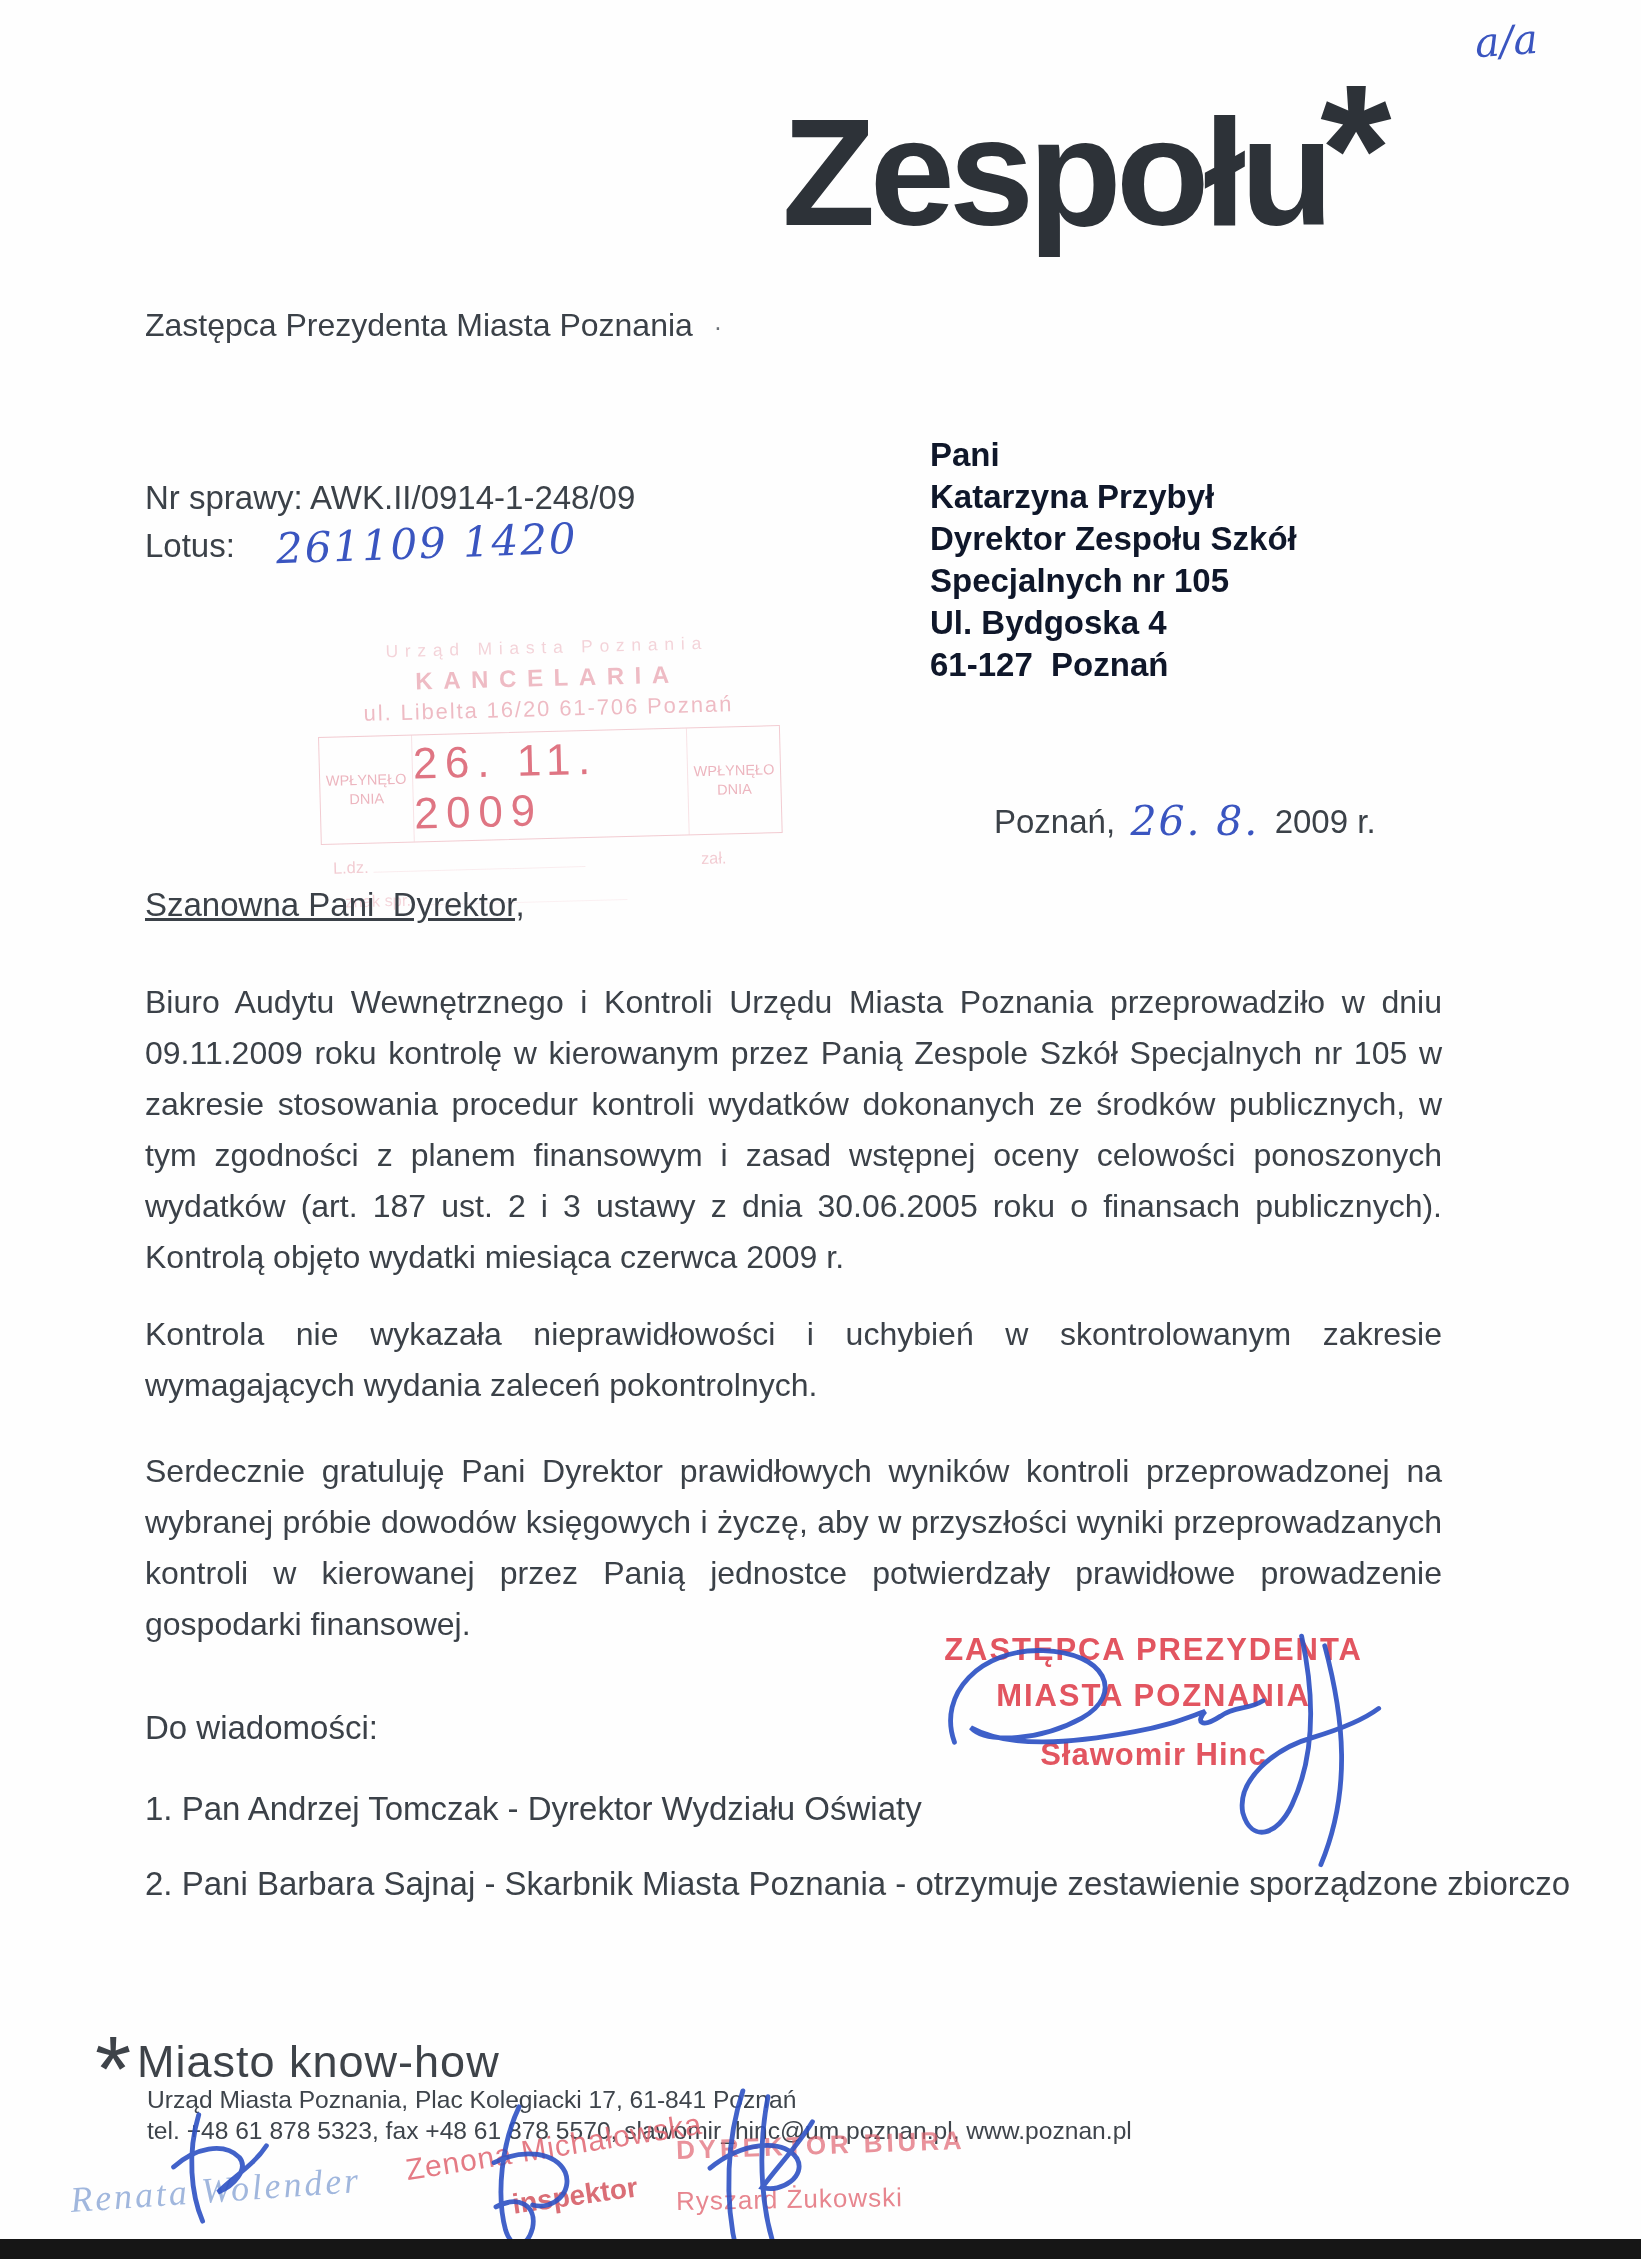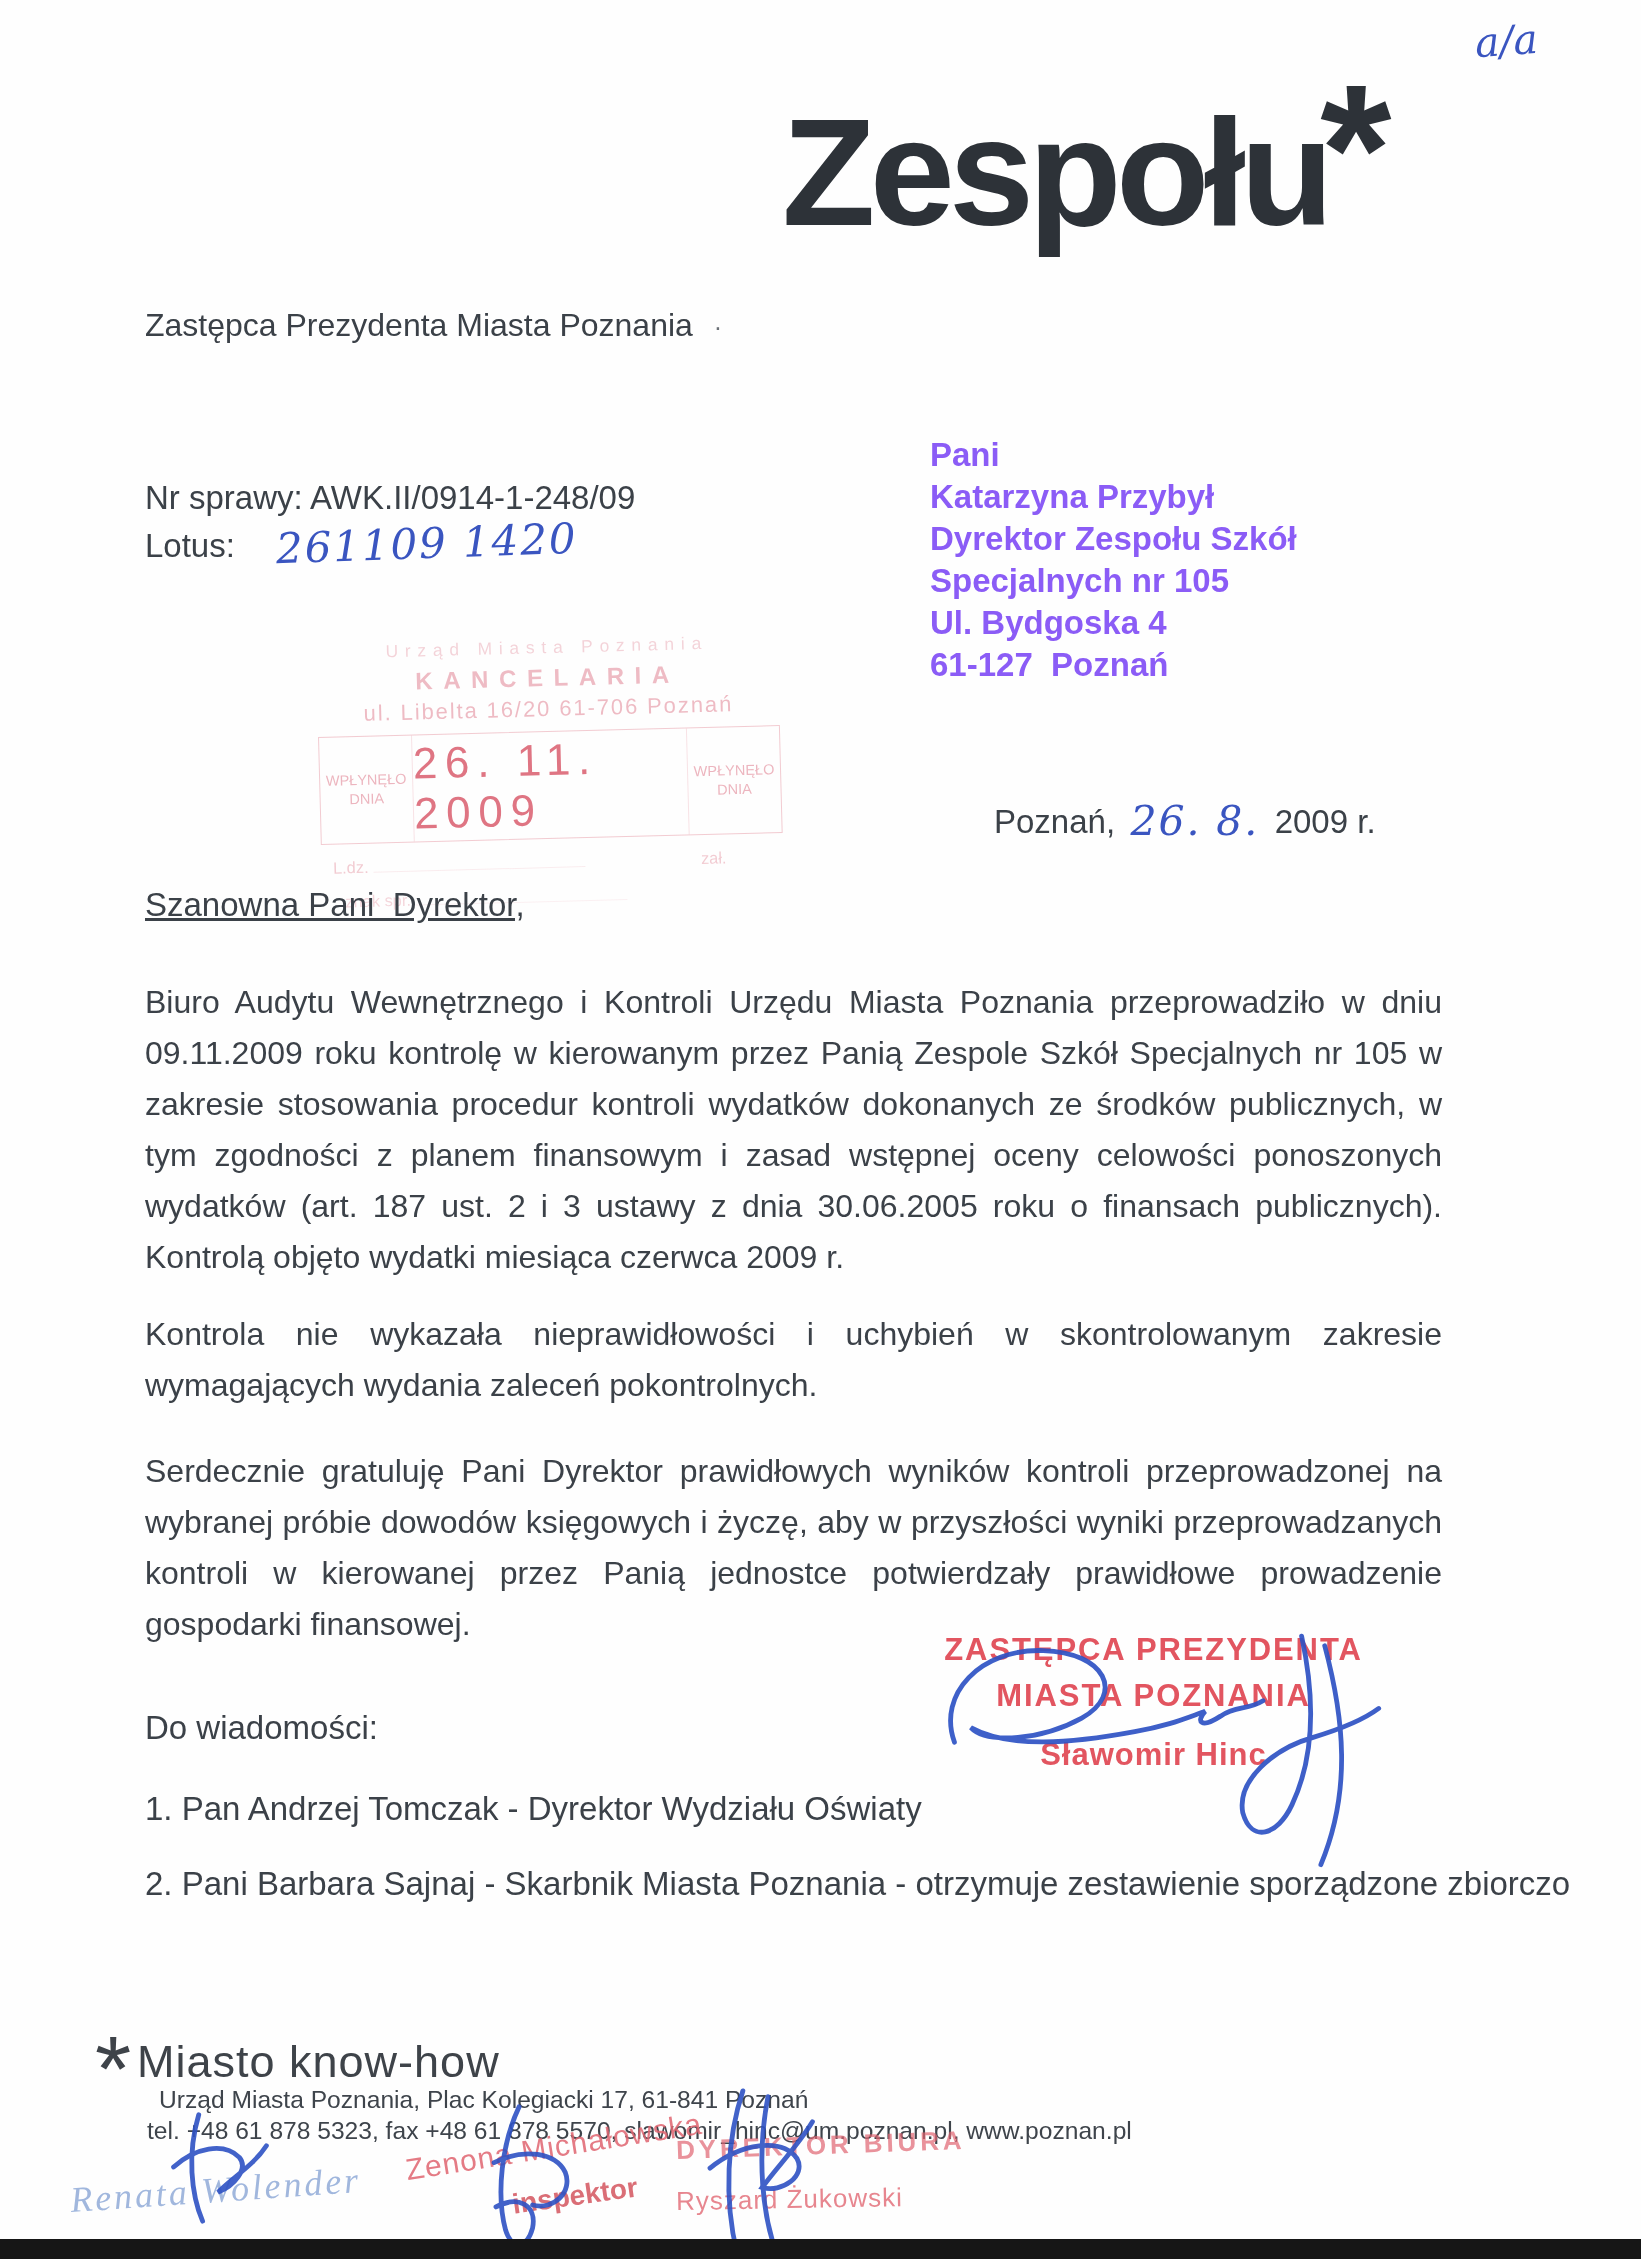--- a/index.html
+++ b/index.html
@@ -26,21 +26,21 @@
   .logo-word { font-size:153px; font-weight:bold; letter-spacing:-5.8px; line-height:1; }
   .logo-star { font-size:183px; font-weight:bold; line-height:1; margin-left:-7.7px; margin-top:-37px; }
 
   .sender-title { left:145px; top:307px; font-size:32px; }
   .sender-dot { margin-left:21px; font-size:25px; color:#6b7076; }
 
   .case-no { left:145px; top:479px; font-size:33px; }
   .lotus-row { left:145px; top:527px; font-size:33px; display:flex; align-items:flex-start; }
   .lotus-hand { font-size:42px; margin-left:41px; margin-top:-7.7px; transform:rotate(-2deg); letter-spacing:1.9px; }
 
-  .recipient { left:930px; top:434px; font-size:33px; font-weight:bold; line-height:42px; color:#8b5cf6; }
+  .recipient { left:930px; top:434px; font-size:33px; font-weight:bold; line-height:42px; color:#0f172a; }
 
   
   .entry-stamp { left:319px; top:637px; width:462px; transform:rotate(-1.5deg); color:#df7b8c; }
   .st-l1 { text-align:center; font-size:17.4px; letter-spacing:6.8px; opacity:.32; }
   .st-l2 { text-align:center; font-size:24px; letter-spacing:10.6px; opacity:.5; margin-top:5.8px; font-weight:bold; }
   .st-l3 { text-align:center; font-size:22px; letter-spacing:1.9px; opacity:.5; margin-top:3.9px; }
   .st-grid { display:flex; margin-top:9.7px; height:108px; border:1.9px solid rgba(223,121,138,.38); }
   .st-cell { width:93px; display:flex; flex-direction:column; justify-content:center; align-items:center;
              font-size:14.5px; line-height:19.3px; opacity:.55; text-align:center; }
   .st-cell.l { border-right:1.9px solid rgba(223,121,138,.38); }
@@ -71,21 +71,21 @@
   .sig-svg { position:absolute; left:927px; top:1612px; pointer-events:none; }
 
   .cc-label { left:145px; top:1709px; font-size:33px; }
   .cc-item1 { left:145px; top:1790px; font-size:33px; }
   .cc-item2 { left:145px; top:1865px; font-size:33px; }
 
   
   .footer-brand { left:95px; top:2028px; display:flex; align-items:flex-start; color:#3e4349; }
   .fb-star { font-size:93px; line-height:.9; margin-right:5.8px; font-weight:normal; }
   .fb-text { font-size:45px; letter-spacing:1px; margin-top:7.7px; }
-  .footer-addr { left:159px; top:2086px; font-size:24.6px; color:#3e444b; }
+  .footer-addr { left:147px; top:2086px; font-size:24.6px; color:#3e444b; }
   .footer-tel  { left:147px; top:2117px; font-size:24.6px; color:#3e444b; }
 
   
   .stamp-renata { left:70px; top:2169px; font-size:36px; font-style:italic;
                   color:#8aa6d6; transform:rotate(-4deg); letter-spacing:2.9px; opacity:.8;
                   font-family:"Liberation Serif", serif; }
   .stamp-zenona { left:404px; top:2130px; font-size:30px; color:#e06570;
                   transform:rotate(-9deg); opacity:.85; letter-spacing:1px; }
   .stamp-inspektor { left:512px; top:2180px; font-size:28px; font-weight:bold; color:#d4555f;
                   transform:rotate(-8deg); opacity:.85; }

